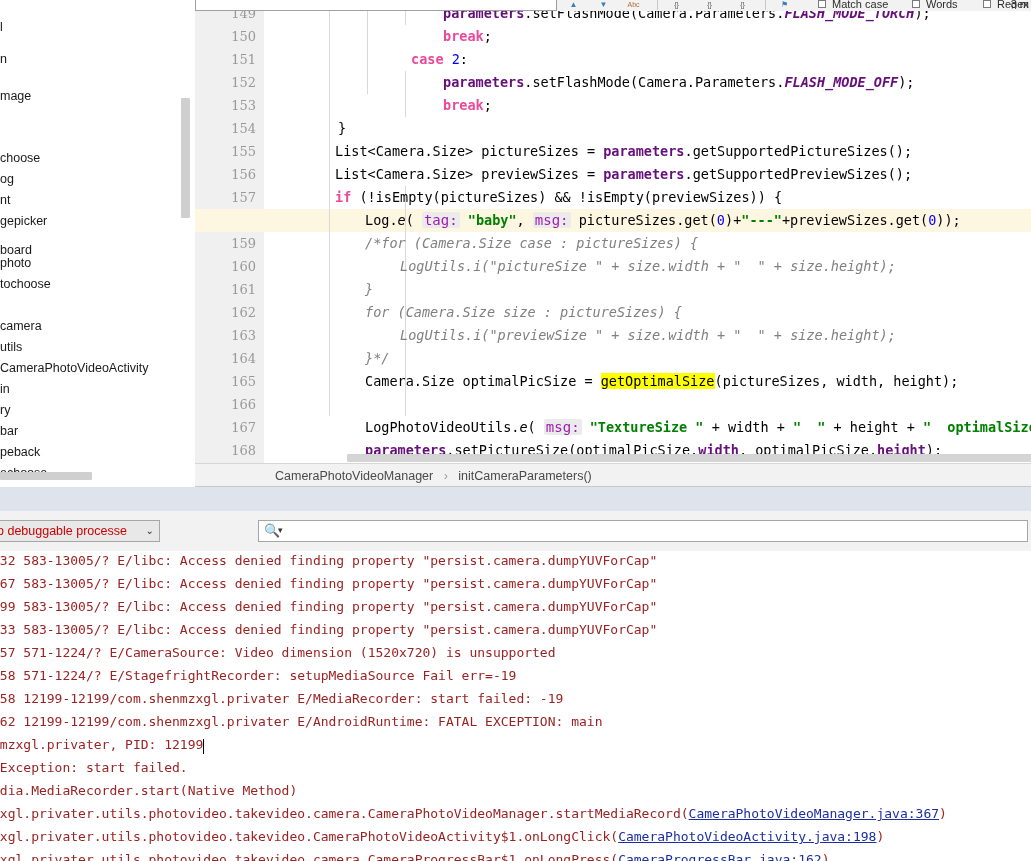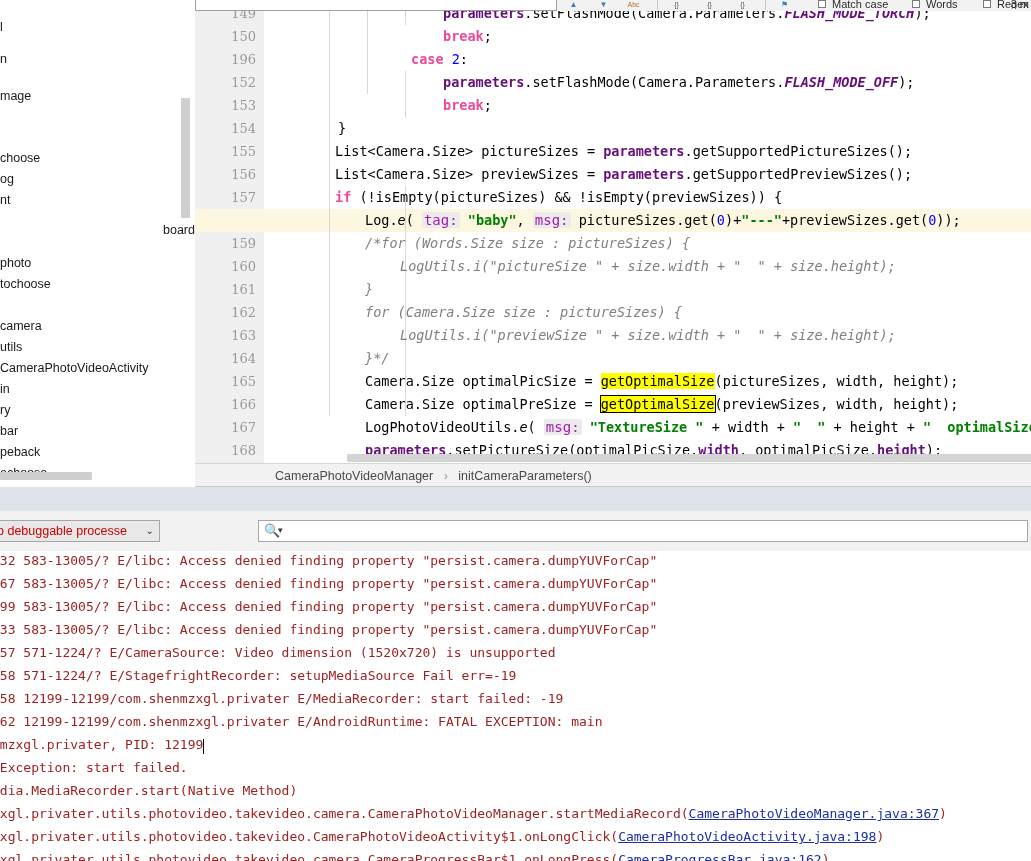--- a/index.html
+++ b/index.html
@@ -174,41 +174,42 @@
     </div>
   </div>
 
   <div class="sidebar">
     <div class="tree-item" style="top:17px;">l</div>
     <div class="tree-item" style="top:49px;">n</div>
     <div class="tree-item" style="top:86px;">mage</div>
     <div class="tree-item" style="top:148px;">choose</div>
     <div class="tree-item" style="top:169px;">og</div>
     <div class="tree-item" style="top:190px;">nt</div>
-    <div class="tree-item" style="top:220px;text-align:right;">board</div>
+    <div class="tree-item" style="top:211px;">gepicker</div>
+    <div class="tree-item" style="top:240px;">board</div>
     <div class="tree-item" style="top:253px;">photo</div>
     <div class="tree-item" style="top:274px;">tochoose</div>
     <div class="tree-item" style="top:316px;">camera</div>
     <div class="tree-item" style="top:337px;">utils</div>
     <div class="tree-item" style="top:358px;">CameraPhotoVideoActivity</div>
     <div class="tree-item" style="top:379px;">in</div>
     <div class="tree-item" style="top:400px;">ry</div>
     <div class="tree-item" style="top:421px;">bar</div>
     <div class="tree-item" style="top:442px;">peback</div>
     <div class="tree-item" style="top:463px;">echoose</div>
     <div class="sb-vscroll"></div>
     <div class="sb-hscroll"></div>
   </div>
 
   <div class="editor">
 
     <div class="gutter">
       <div class="lineno" style="top:-9px;">149</div>
       <div class="lineno" style="top:14px;">150</div>
-      <div class="lineno" style="top:37px;">196</div>
+      <div class="lineno" style="top:37px;">151</div>
       <div class="lineno" style="top:60px;">152</div>
       <div class="lineno" style="top:83px;">153</div>
       <div class="lineno" style="top:106px;">154</div>
       <div class="lineno" style="top:129px;">155</div>
       <div class="lineno" style="top:152px;">156</div>
       <div class="lineno" style="top:175px;">157</div>
       <div class="lineno" style="top:198px;">158</div>
       <div class="lineno" style="top:221px;">159</div>
       <div class="lineno" style="top:244px;">160</div>
       <div class="lineno" style="top:267px;">161</div>
@@ -257,42 +258,39 @@
       <div class="code-row" style="top:175px;">
         <span class="code-txt" style="left:30px;"><span class="kw">if</span> (!isEmpty(pictureSizes) &amp;&amp; !isEmpty(previewSizes)) {</span>
       </div>
       <div class="code-row" style="top:152px;">
         <span class="code-txt" style="left:30px;">List&lt;Camera.Size&gt; previewSizes = <span class="fld">parameters</span>.getSupportedPreviewSizes();</span>
       </div>
       <div class="code-row" style="top:198px;">
         <span class="code-txt" style="left:60px;">Log.<span style="font-style:italic;">e</span>( <span class="hint">tag:</span> <span class="str">"baby"</span>, <span class="hint">msg:</span> pictureSizes.get(<span class="num">0</span>)+<span class="str">"---"</span>+previewSizes.get(<span class="num">0</span>));</span>
       </div>
       <div class="code-row" style="top:221px;">
-        <span class="code-txt cmt" style="left:60px;">/*for (Words.Size size : pictureSizes) {</span>
+        <span class="code-txt cmt" style="left:60px;">/*for (Camera.Size case : pictureSizes) {</span>
       </div>
       <div class="code-row" style="top:244px;">
         <span class="code-txt cmt" style="left:95px;">LogUtils.i("pictureSize " + size.width + "  " + size.height);</span>
       </div>
       <div class="code-row" style="top:267px;">
         <span class="code-txt cmt" style="left:60px;">}</span>
       </div>
       <div class="code-row" style="top:290px;">
         <span class="code-txt cmt" style="left:60px;">for (Camera.Size size : pictureSizes) {</span>
       </div>
       <div class="code-row" style="top:313px;">
         <span class="code-txt cmt" style="left:95px;">LogUtils.i("previewSize " + size.width + "  " + size.height);</span>
       </div>
       <div class="code-row" style="top:336px;">
         <span class="code-txt cmt" style="left:60px;">}*/</span>
       </div>
       <div class="code-row" style="top:359px;">
         <span class="code-txt" style="left:60px;">Camera.Size optimalPicSize = <span class="mark">getOptimalSize</span>(pictureSizes, width, height);</span>
-      </div>
-      <div class="code-row" style="top:382px;">
-        <span class="code-txt" style="left:60px;">Camera.Size optimalPreSize = <span class="mark boxed">getOptimalSize</span>(previewSizes, width, height);</span>
       </div>
       <div class="code-row" style="top:405px;">
         <span class="code-txt" style="left:60px;">LogPhotoVideoUtils.<span style="font-style:italic;">e</span>( <span class="hint">msg:</span> <span class="str">"TextureSize "</span> + width + <span class="str">"  "</span> + height + <span class="str">"  optimalSize</span></span>
       </div>
       <div class="code-row" style="top:428px;">
         <span class="code-txt" style="left:60px;"><span class="fld">parameters</span>.setPictureSize(optimalPicSize.<span class="fld">width</span>, optimalPicSize.<span class="fld">height</span>);</span>
       </div>
 
       <div class="ed-hscroll"></div>
     </div>

